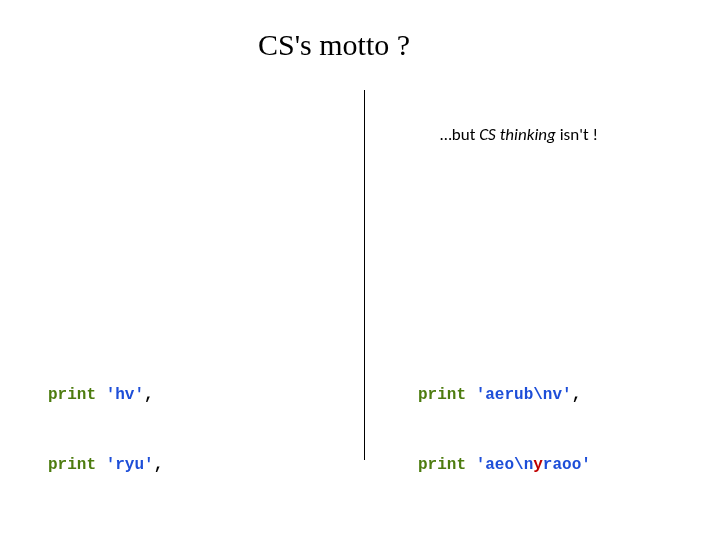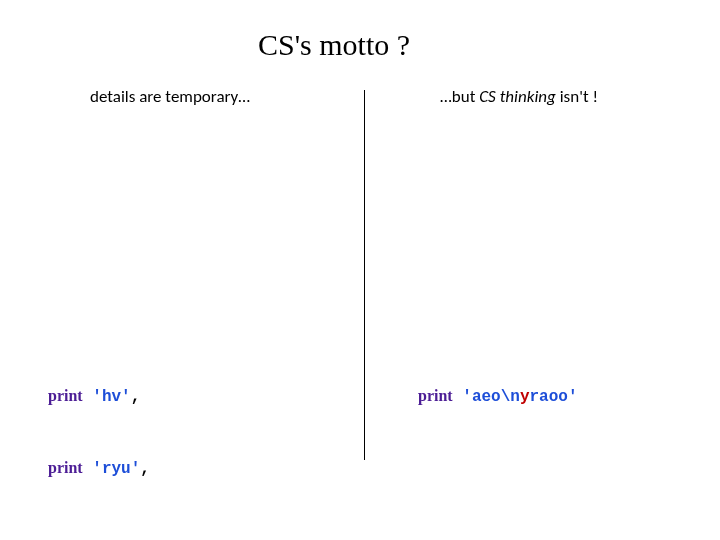--- a/index.html
+++ b/index.html
@@ -24,21 +24,21 @@
     text-align: center;
     font-size: 30px;
   }
   .subtitle {
     position: absolute;
     top: 86px;
     font-family: Calibri, Arial, sans-serif;
     font-size: 17px;
   }
   .sub-left  { left: 90px; }
-  .sub-right { right: 70px; text-align: left; }
+  .sub-right { right: 70px; text-align: left; margin-top: 38px; }
   .sub-right .italic { font-style: italic; }
   .divider {
     position: absolute;
     top: 90px;
     left: 364px;
     width: 0;
     height: 370px;
     border-left: 1px solid #000;
   }
   .code-block {
@@ -46,44 +46,44 @@
     top: 338px;
     font-family: "Courier New", Courier, monospace;
     font-weight: bold;
     font-size: 16px;
     line-height: 1.45;
     white-space: pre;
   }
   .code-left  { left: 48px; }
   .code-right { left: 418px; }
   .code-line { display: block; }
-  .kw  { color: #4c1d95; font-family: Liberation Serif, serif; }       
+  .kw  { color: #4d7c0f; }       
   .str { color: #1d4ed8; }       
   .punc{ color: #000; }
   .err { color: #c00000; }       
 </style>
 </head>
 <body>
 
 <div class="slide">
 
   <div class="title">CS's motto ?</div>
 
-  <div class="subtitle sub-left">details are temporary…</div>
 
   <div class="subtitle sub-right">
     <span>…but </span><span class="italic">CS thinking</span><span> isn't !</span>
   </div>
 
   <div class="divider"></div>
 
   <div class="code-block code-left">
     <span class="code-line"><span class="kw">print</span> <span class="str">'hv'</span><span class="punc">,</span></span>
     <span class="code-line"><span class="kw">print</span> <span class="str">'ryu'</span><span class="punc">,</span></span>
     
   </div>
 
   <div class="code-block code-right">
+    <span class="code-line"><span class="kw">print</span> <span class="str">'aerub\nv'</span><span class="punc">,</span></span>
     <span class="code-line"><span class="kw">print</span> <span class="str">'aeo\n</span><span class="err">y</span><span class="str">raoo'</span><span class="punc"></span></span>
     
   </div>
 
 </div>
 
 </body></html>

